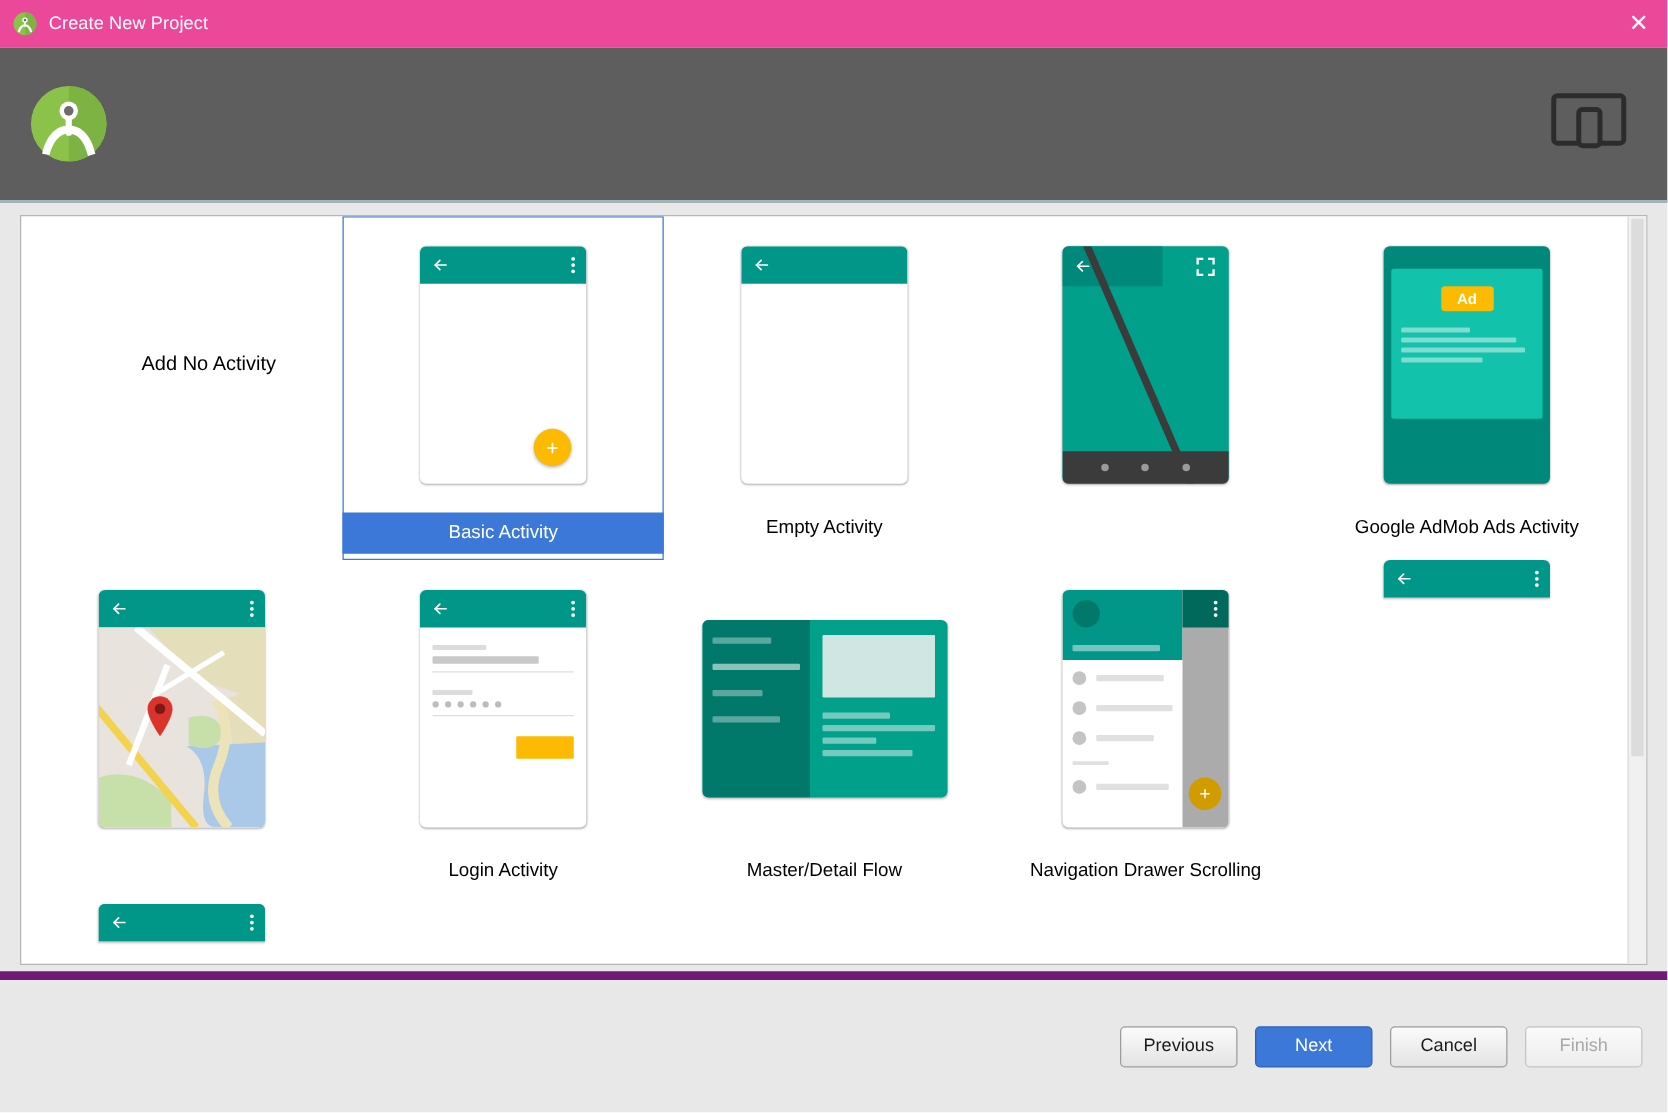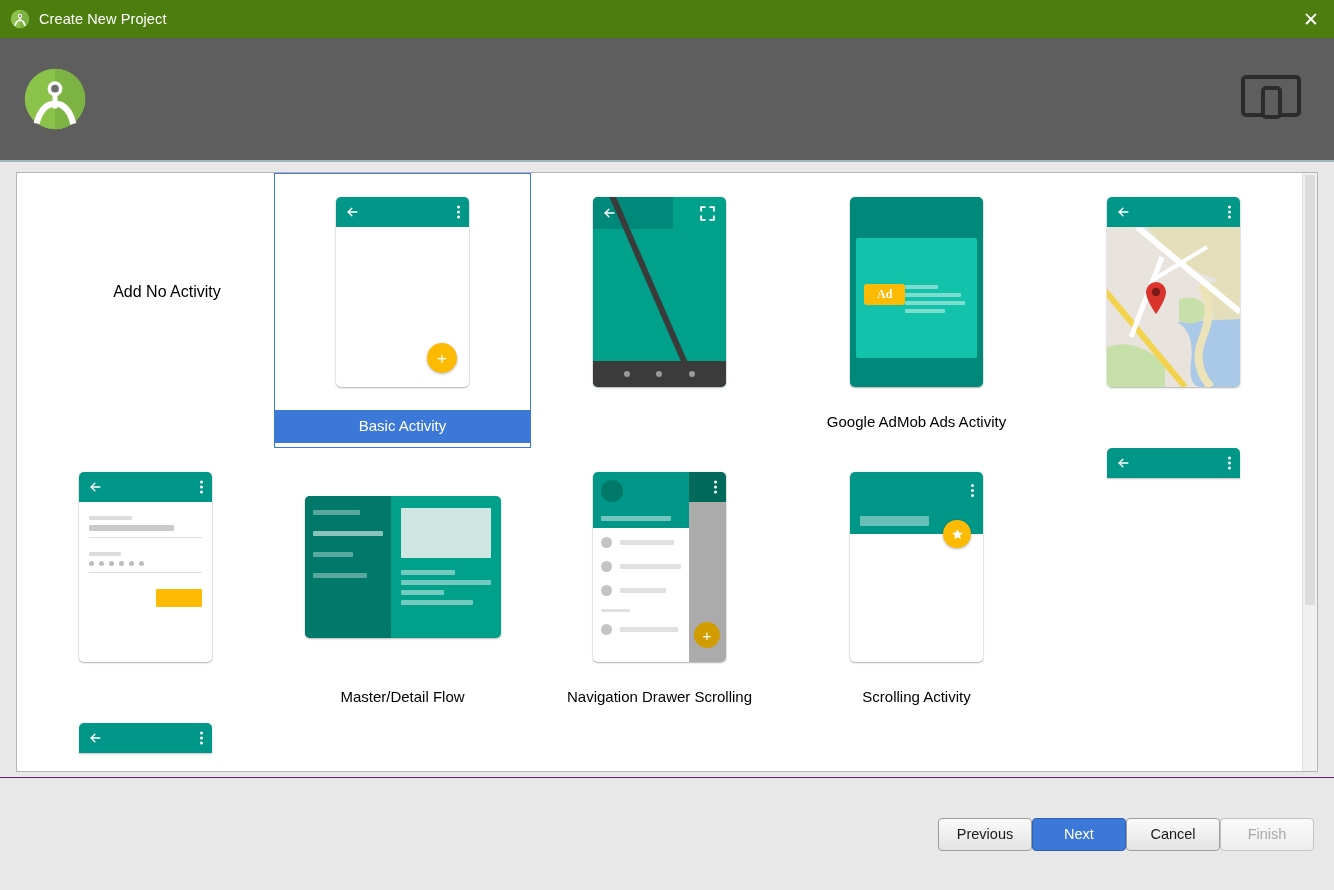--- a/index.html
+++ b/index.html
@@ -4,21 +4,21 @@
 <style>
   * { box-sizing: border-box; margin: 0; padding: 0; }
   html, body {
     width: 1334px; height: 890px;
     font-family: "Liberation Sans", sans-serif;
     background: #ffffff; overflow: hidden;
   }
 
   
   .titlebar {
-    height: 38px; background: #4d7c0f;
+    height: 38px; background: #ec4899;
     display: flex; align-items: center;
     position: relative;
   }
   .titlebar .logo-sm { margin-left: 10px; width: 20px; height: 20px; }
   .titlebar .title-text {
     color: #ffffff; font-size: 14.5px; margin-left: 9px;
     letter-spacing: .1px;
   }
   .close-btn {
     position: absolute; right: 0; top: 0;
@@ -138,23 +138,23 @@
     position: absolute; left: 0; bottom: 0; width: 100%; height: 26px;
     background: #3b3b3b; display: flex; align-items: center;
     justify-content: space-around; padding: 0 18px;
   }
   .fs-bottom i { width: 6px; height: 6px; background: #9a9a9a; border-radius: 50%; display: block; }
   .fs-expand { position: absolute; right: 10px; top: 8px; width: 17px; height: 17px; }
 
   
   .admob-phone { background: #00897b; padding: 8px 6px; }
   .admob-card {
-    background: #13c2ab; height: 120px; margin: 33px 0 0 0;
+    background: #13c2ab; height: 120px; margin: 10px 0 0 0;
     border-radius: 2px; padding: 14px 8px 8px 8px;
-    display: flex; align-items: center; font-family: Liberation Serif, serif;
+    display: flex; flex-direction: column; align-items: center;
   }
   .ad-badge {
     background: #fcba03; color: #fff; font-size: 12px;
     font-weight: 700; padding: 3px 13px; border-radius: 3px;
     margin-bottom: 13px;
   }
   .ad-lines { width: 100%; }
   .ad-lines span {
     display: block; height: 4px; background: rgba(255,255,255,.45);
     margin-bottom: 4px; border-radius: 1px;
@@ -208,22 +208,22 @@
   .partial-bar { width: 133px; height: 30px; background: #009688; border-radius: 5px 5px 0 0; position: relative; box-shadow: 0 1px 2px rgba(0,0,0,.25); }
 
   
   .scrollbar { width: 15px; background: #f0f0f0; border-left: 1px solid #dcdcdc; position: relative; flex: 0 0 15px; }
   .scroll-thumb { position: absolute; left: 2px; right: 2px; top: 2px; height: 430px; background: #dcdcdc; border-radius: 1px; }
 
   
   .footer {
     height: 113px; background: #e8e8e8;
     display: flex; align-items: center; justify-content: flex-end;
-    padding-right: 20px; 
-    border-top: 1px solid #701a75;
+    padding-right: 20px; gap: 14px;
+    border-top: 7px solid #701a75;
   }
   .btn {
     min-width: 94px; height: 33px;
     border: 1px solid #9d9d9d; border-radius: 4px;
     background: linear-gradient(#fbfbfb, #e3e3e3);
     font-size: 14.5px; color: #1a1a1a;
     display: flex; align-items: center; justify-content: center;
     cursor: pointer; font-family: "Liberation Sans", sans-serif;
   }
   .btn.primary {
@@ -298,20 +298,35 @@
                     <i></i>
                     <i></i>
                   </span>
               </div>
               <div class="fab br">+</div>
             </div>
           </div>
           <div class="cell-label">Basic Activity</div>
         </div>
 
+        <div class="cell">
+          <div class="thumb-wrap">
+            <div class="phone">
+              <div class="appbar">
+                <span class="back-arrow">
+                  <svg width="15" height="15" viewBox="0 0 24 24" fill="none" stroke="#fff" stroke-width="2.2" stroke-linecap="round" stroke-linejoin="round">
+                      <path d="M19 12H5"></path>
+                      <path d="M11 18l-6-6 6-6"></path>
+                    </svg>
+                </span>
+              </div>
+            </div>
+          </div>
+          <div class="cell-label">Empty Activity</div>
+        </div>
 
         <div class="cell">
           <div class="thumb-wrap">
             <div class="phone fs-phone">
               <div class="fs-topbar" style="width:60%">
                 <span class="back-arrow">
                   <svg width="15" height="15" viewBox="0 0 24 24" fill="none" stroke="#fff" stroke-width="2.2" stroke-linecap="round" stroke-linejoin="round">
                       <path d="M19 12H5"></path>
                       <path d="M11 18l-6-6 6-6"></path>
                     </svg>
@@ -422,20 +437,21 @@
                     <i></i>
                     <i></i>
                     <i></i>
                     <i></i>
                   </div>
                 <div class="field-rule"></div>
                 <div class="login-btn"></div>
               </div>
             </div>
           </div>
+          <div class="cell-label">Login Activity</div>
         </div>
 
         <div class="cell">
           <div class="thumb-wrap">
             <div class="tablet">
               <div class="md-master">
                 <span style="width:68%"></span>
                   <span class="sel" style="width:100%"></span>
                   <span style="width:58%"></span>
                   <span style="width:78%"></span>
@@ -486,40 +502,20 @@
                 <div class="nd-item">
                     <b></b>
                     <span style="width:58px"></span>
                   </div>
               </div>
             </div>
           </div>
           <div class="cell-label">Navigation Drawer Scrolling</div>
         </div>
 
-        <div class="cell">
-          <div class="thumb-wrap">
-            <div class="phone">
-              <div class="appbar tall">
-                <span class="dots" style="top:12px;transform:none">
-                    <i></i>
-                    <i></i>
-                    <i></i>
-                  </span>
-                <div class="sc-title"></div>
-              </div>
-              <div class="sc-fab">
-                <svg width="13" height="13" viewBox="0 0 24 24" fill="#fff">
-                    <path d="M12 2l2.9 6.3 6.9.8-5.1 4.7 1.4 6.8L12 17.2 5.9 20.6l1.4-6.8L2.2 9.1l6.9-.8z"></path>
-                  </svg>
-              </div>
-            </div>
-          </div>
-          <div class="cell-label">Scrolling Activity</div>
-        </div>
 
         <div class="cell-partial">
           <div class="partial-bar">
             <span class="back-arrow">
               <svg width="15" height="15" viewBox="0 0 24 24" fill="none" stroke="#fff" stroke-width="2.2" stroke-linecap="round" stroke-linejoin="round">
                   <path d="M19 12H5"></path>
                   <path d="M11 18l-6-6 6-6"></path>
                 </svg>
             </span>
             <span class="dots">

